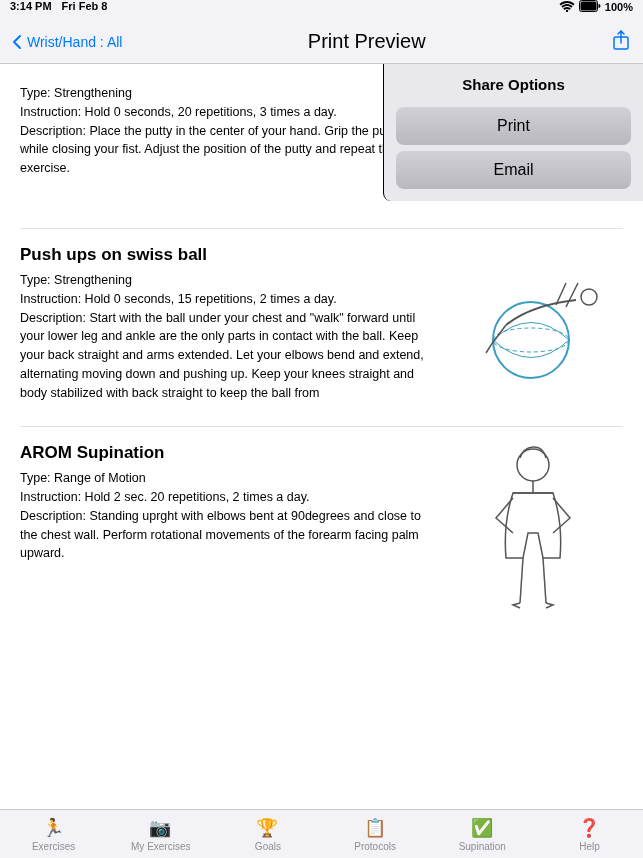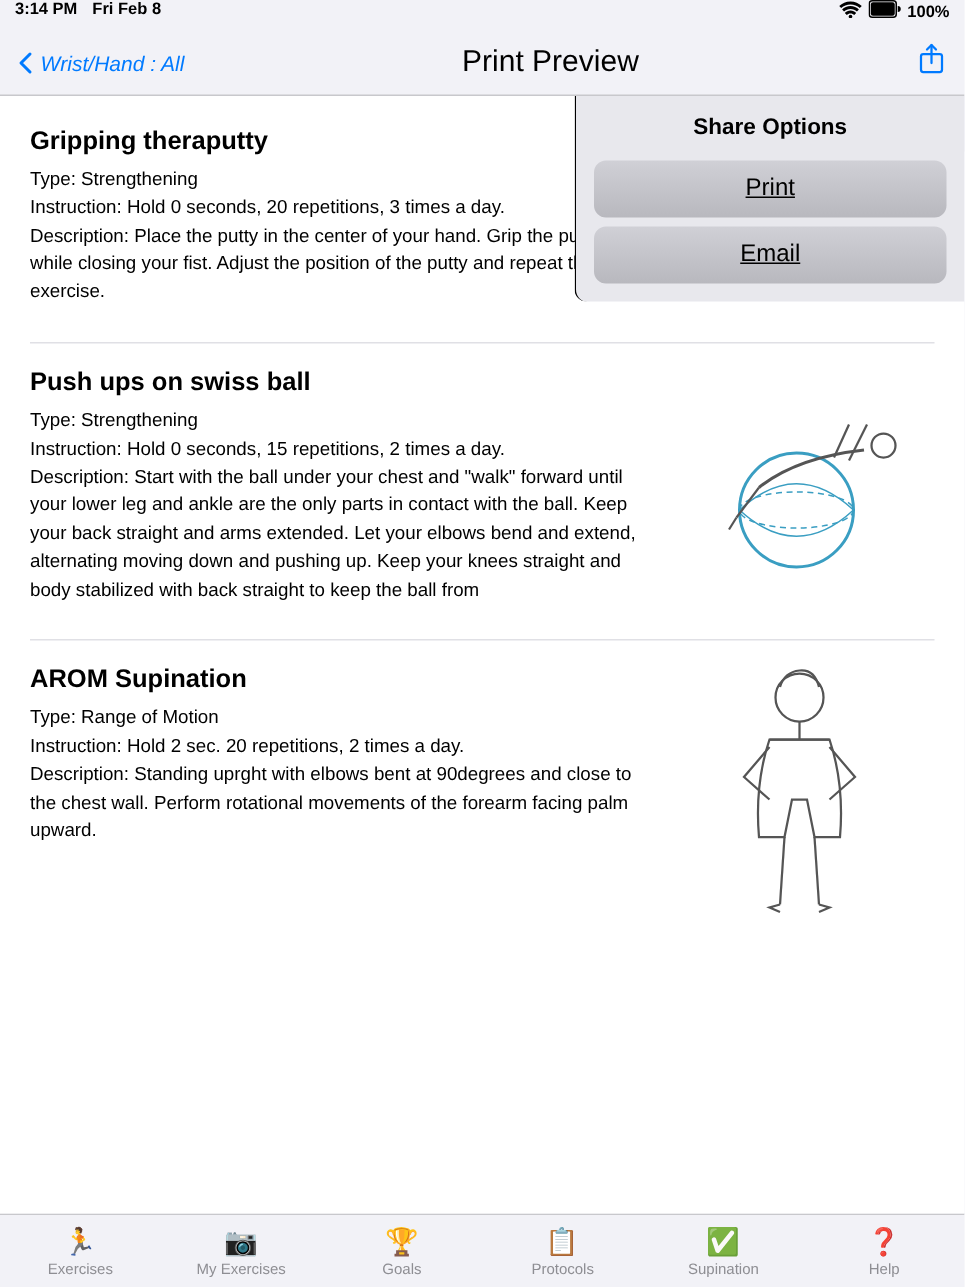--- a/index.html
+++ b/index.html
@@ -96,21 +96,20 @@
       padding: 10px;
       border-radius: 8px;
       border: none;
       background: #c8c8ce;
       font-size: 16px;
       font-weight: 500;
       color: #000;
       text-align: center;
       cursor: pointer;
       background: linear-gradient(180deg, #d0d0d6 0%, #b8b8be 100%);
-      text-decoration: underline;
     }
     .share-btn:last-child { margin-bottom: 12px; }
 
     
     .exercise-section { margin-bottom: 24px; }
     .exercise-title {
       font-size: 17px;
       font-weight: 700;
       color: #000;
       margin-bottom: 6px;
@@ -190,40 +189,39 @@
     </span>
     <span style="font-size:11px;font-weight:600;">100%</span>
   </div>
 </div>
 
 <div class="nav-bar">
   <div class="nav-back">
     <svg width="10" height="16" viewBox="0 0 10 16" fill="none">
       <path d="M8 2L2 8L8 14" stroke="#007aff" stroke-width="2" stroke-linecap="round" stroke-linejoin="round"></path>
     </svg>
-    <span style="margin-left:3px;font-style:italic;">Wrist/Hand : All</span>
+    <span style="margin-left:3px;">Wrist/Hand : All</span>
   </div>
   <span class="nav-title">Print Preview</span>
   <div class="nav-action">
     <svg width="20" height="22" viewBox="0 0 20 22" fill="none">
       <rect x="3" y="8" width="14" height="12" rx="1.5" stroke="#007aff" stroke-width="1.5"></rect>
       <path d="M10 2v12" stroke="#007aff" stroke-width="1.5" stroke-linecap="round"></path>
       <path d="M7 5l3-3 3 3" stroke="#007aff" stroke-width="1.5" stroke-linecap="round" stroke-linejoin="round"></path>
     </svg>
   </div>
 </div>
 
 <div class="main-content">
 
   <div class="document-area">
 
     <div class="exercise-section">
       <div class="exercise-row">
         <div class="exercise-text">
-          <div class="exercise-title">Gripping theraputty</div>
           <div class="exercise-body">
             <div>Type: Strengthening</div>
             <div>Instruction: Hold 0 seconds, 20 repetitions, 3 times a day.</div>
             <div>Description: Place the putty in the center of your hand. Grip the putty firmly while closing your fist. Adjust the position of the putty and repeat the exercise.</div>
           </div>
         </div>
         <div class="exercise-image">
 
           <svg width="160" height="120" viewBox="0 0 160 120" class="illustration">
             <ellipse cx="80" cy="80" rx="45" ry="30" fill="none" stroke="#888" stroke-width="1.5"></ellipse>

